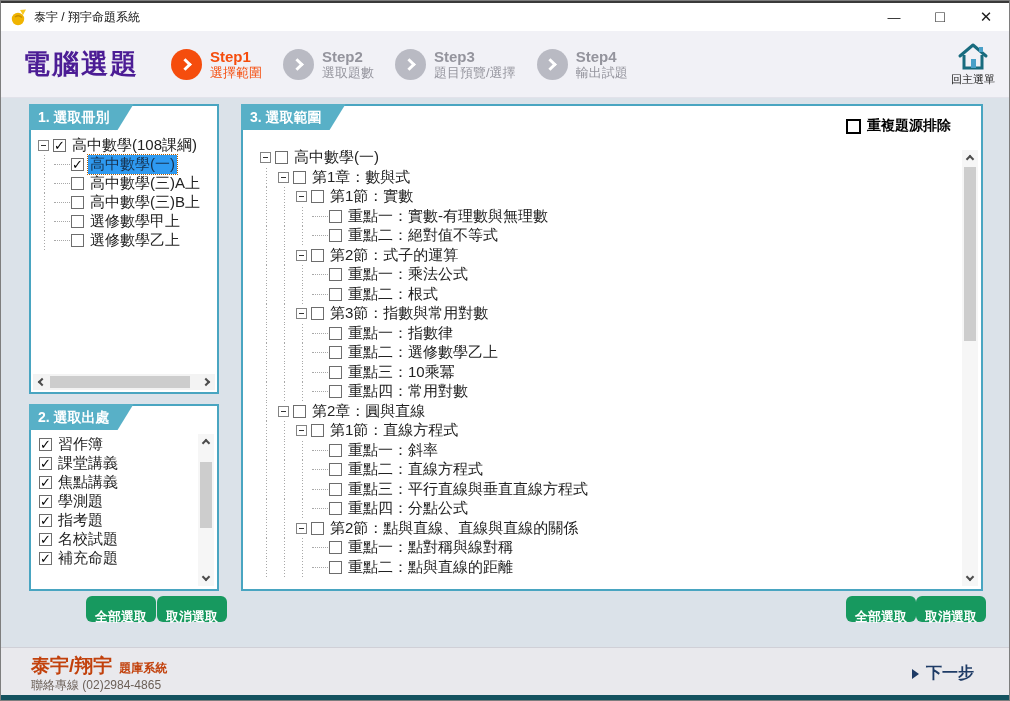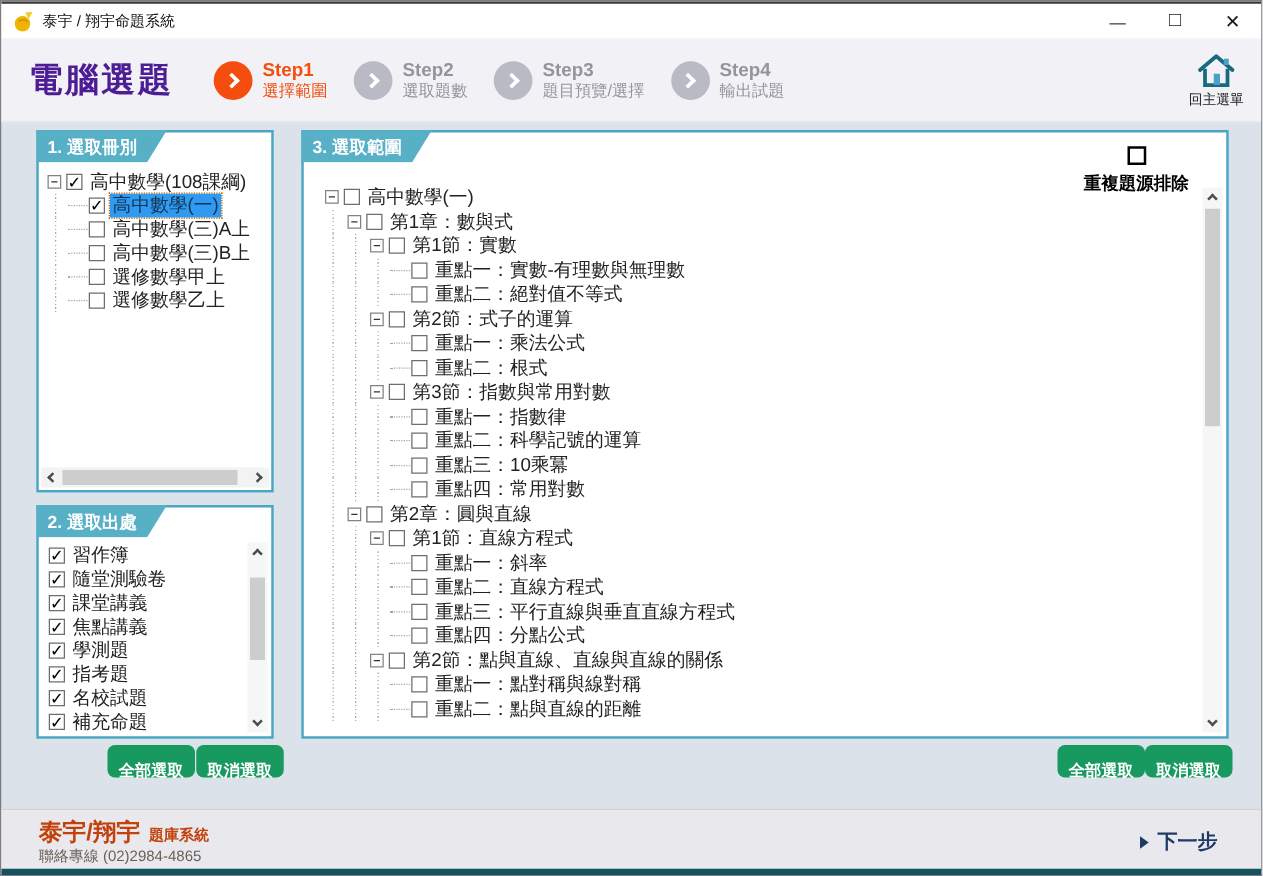--- a/index.html
+++ b/index.html
@@ -61,21 +61,21 @@
   .chev.up    { transform:rotate(135deg); margin-top:2px; }
   .chev.down  { transform:rotate(-45deg); margin-bottom:2px; }
   .chev.left  { transform:rotate(45deg);  margin-left:2px; }
   .chev.right { transform:rotate(-135deg);margin-right:2px; }
   .hthumb { height:12px; width:140px; background:#cdcdcd; margin-left:1px; }
   .vthumb { width:12px; background:#cdcdcd; flex:none; }
   #src-vthumb   { height:66px;  margin-top:12px; }
   #scope-vthumb { height:174px; margin-top:1px; }
 
   
-  .dedupe { position:absolute; top:11px; right:30px; display:flex; align-items:center; gap:6px;flex-direction:column; }
+  .dedupe { position:absolute; top:11px; right:30px; display:flex; align-items:center; gap:6px; }
   .bigcb { width:15px; height:15px; border:2px solid #000; background:#fff; flex:none; }
   .dedupe-label { font-size:14px; font-weight:bold; color:#000; }
 
   
   .gbtn { position:absolute; top:595px; height:26px; background:#17995f; color:#fff; border:none; border-radius:6px; font-family:inherit; font-size:13px; font-weight:bold; padding:12px 9px; cursor:default; }
   #vol-select-all   { left:85px; }
   #vol-deselect     { left:156px; }
   #scope-select-all { left:845px; }
   #scope-deselect   { left:915px; }
 
@@ -211,24 +211,20 @@
 
   <div class="panel" id="panel-src">
     <div class="tab">2. 選取出處</div>
     <div class="tree" id="src-list">
         <div class="trow">
           <span class="cb checked"></span>
           <span class="tlbl">習作簿</span>
         </div>
         <div class="trow">
           <span class="cb checked"></span>
-          <span class="tlbl">隨堂測驗卷</span>
-        </div>
-        <div class="trow">
-          <span class="cb checked"></span>
           <span class="tlbl">課堂講義</span>
         </div>
         <div class="trow">
           <span class="cb checked"></span>
           <span class="tlbl">焦點講義</span>
         </div>
         <div class="trow">
           <span class="cb checked"></span>
           <span class="tlbl">學測題</span>
         </div>
@@ -337,21 +333,21 @@
           <span class="twig"></span>
           <span class="cb"></span>
           <span class="tlbl">重點一：指數律</span>
         </div>
         <div class="trow">
           <span class="guide"></span>
           <span class="guide"></span>
           <span class="guide"></span>
           <span class="twig"></span>
           <span class="cb"></span>
-          <span class="tlbl">重點二：科學記號的運算</span>
+          <span class="tlbl">重點二：選修數學乙上</span>
         </div>
         <div class="trow">
           <span class="guide"></span>
           <span class="guide"></span>
           <span class="guide"></span>
           <span class="twig"></span>
           <span class="cb"></span>
           <span class="tlbl">重點三：10乘冪</span>
         </div>
         <div class="trow">

